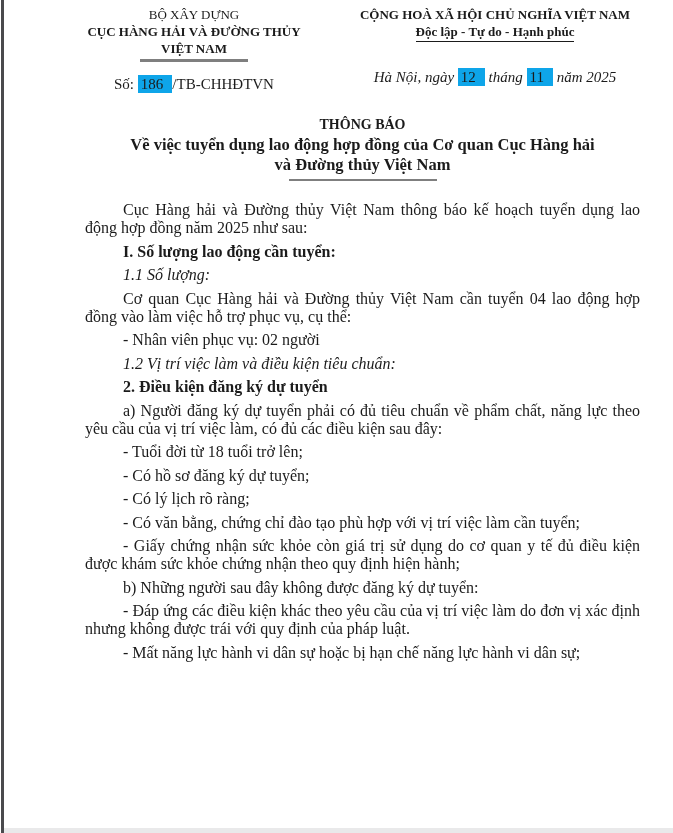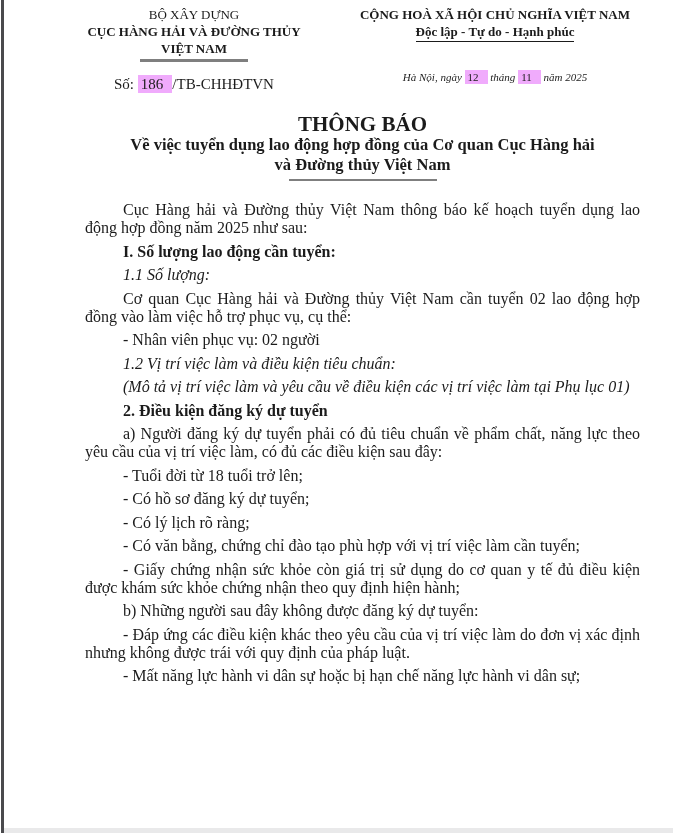--- a/index.html
+++ b/index.html
@@ -42,34 +42,34 @@
     height: 2.5px; background: #7f7f7f; border: 0;
     margin: 2px auto 0 auto;
   }
   .rule-agency { width: 108px; }
   .motto {
     display: inline-block;
     border-bottom: 1.6px solid #1b1b1b;
     padding-bottom: 1px;
   }
   .doc-number-line { margin-top: 13px; font-size: 15px; line-height: 19px; }
-  .dateline { margin-top: 26px; font-size: 11px; line-height: 19px; font-style: italic; }
+  .dateline { margin-top: 26px; font-size: 15px; line-height: 19px; font-style: italic; }
   .field {
-    background: #f0abfc;
+    background: #0ea5e9;
     font-style: normal;
     padding: 1px 9px 1px 3px;
   }
 
   
   .title-block {
     margin: 20px 33px 0 85px;
     width: 555px;
     text-align: center;
   }
-  .title-heading { font-size: 21px; font-weight: bold; line-height: 21px; }
+  .title-heading { font-size: 14px; font-weight: bold; line-height: 21px; }
   .title-subject { font-size: 16.5px; font-weight: bold; line-height: 20px; }
   .rule-title { width: 148px; margin-top: 4px; }
 
   
   .doc-body {
     margin: 20px 33px 0 85px;
     width: 555px;
     font-size: 16px;
   }
   .para {
@@ -115,24 +115,23 @@
     <div class="title-heading">THÔNG BÁO</div>
     <div class="title-subject">Về việc tuyển dụng lao động hợp đồng của Cơ quan Cục Hàng hải</div>
     <div class="title-subject">và Đường thủy Việt Nam</div>
     <div class="rule-gray rule-title"></div>
   </div>
 
   <div class="doc-body">
       <div class="para">Cục Hàng hải và Đường thủy Việt Nam thông báo kế hoạch tuyển dụng lao động hợp đồng năm 2025 như sau:</div>
       <div class="para b">I. Số lượng lao động cần tuyển:</div>
       <div class="para i">1.1 Số lượng:</div>
-      <div class="para">Cơ quan Cục Hàng hải và Đường thủy Việt Nam cần tuyển 02 lao động hợp đồng vào làm việc hỗ trợ phục vụ, cụ thể:</div>
+      <div class="para">Cơ quan Cục Hàng hải và Đường thủy Việt Nam cần tuyển 04 lao động hợp đồng vào làm việc hỗ trợ phục vụ, cụ thể:</div>
       <div class="para">- Nhân viên phục vụ: 02 người</div>
       <div class="para i">1.2 Vị trí việc làm và điều kiện tiêu chuẩn:</div>
-      <div class="para i">(Mô tả vị trí việc làm và yêu cầu về điều kiện các vị trí việc làm tại Phụ lục 01)</div>
       <div class="para b">2. Điều kiện đăng ký dự tuyển</div>
       <div class="para">a) Người đăng ký dự tuyển phải có đủ tiêu chuẩn về phẩm chất, năng lực theo yêu cầu của vị trí việc làm, có đủ các điều kiện sau đây:</div>
       <div class="para">- Tuổi đời từ 18 tuổi trở lên;</div>
       <div class="para">- Có hồ sơ đăng ký dự tuyển;</div>
       <div class="para">- Có lý lịch rõ ràng;</div>
       <div class="para">- Có văn bằng, chứng chỉ đào tạo phù hợp với vị trí việc làm cần tuyển;</div>
       <div class="para">- Giấy chứng nhận sức khỏe còn giá trị sử dụng do cơ quan y tế đủ điều kiện được khám sức khỏe chứng nhận theo quy định hiện hành;</div>
       <div class="para">b) Những người sau đây không được đăng ký dự tuyển:</div>
       <div class="para">- Đáp ứng các điều kiện khác theo yêu cầu của vị trí việc làm do đơn vị xác định nhưng không được trái với quy định của pháp luật.</div>
       <div class="para">- Mất năng lực hành vi dân sự hoặc bị hạn chế năng lực hành vi dân sự;</div>

